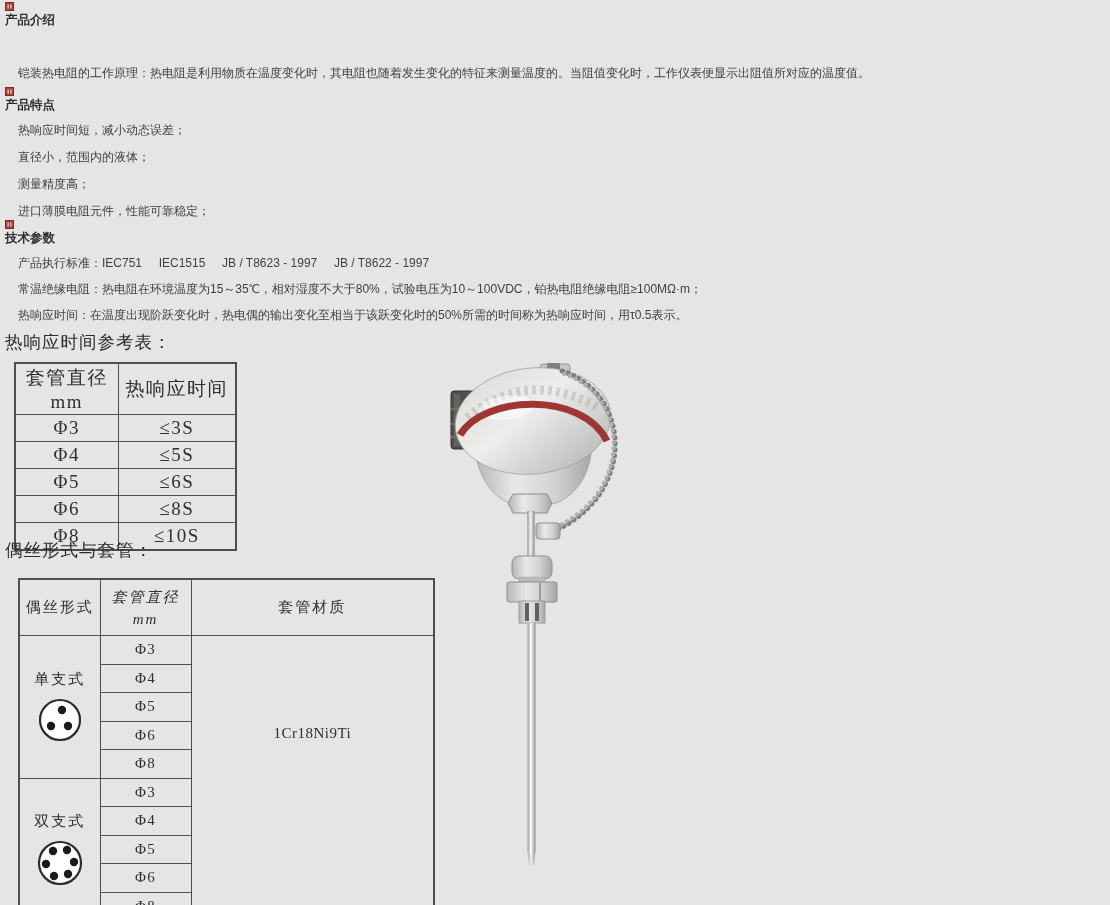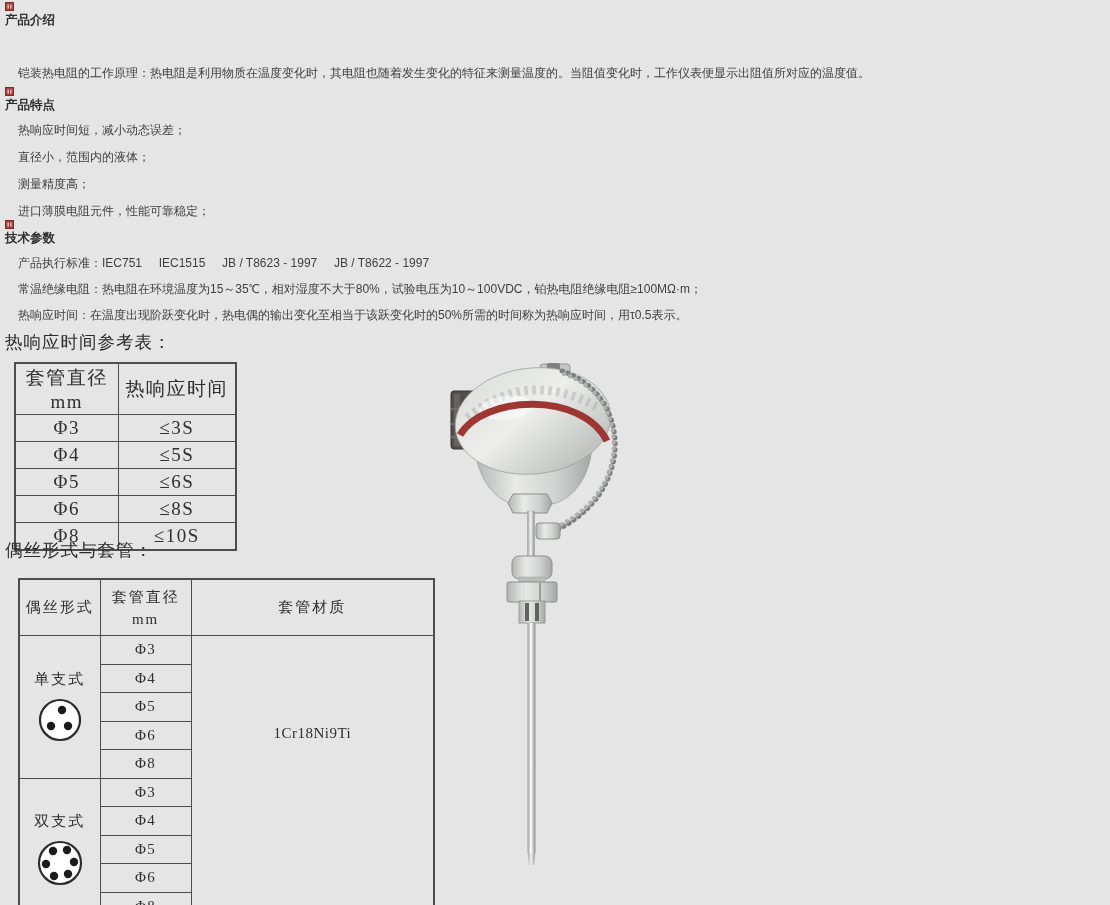--- a/index.html
+++ b/index.html
@@ -15,21 +15,21 @@
   #resp-table{left:14px;top:362px;width:223px;}
   #resp-table th,#resp-table td{font-size:19px;height:24px;letter-spacing:1.5px;margin-top:20px;}
   #resp-table .c1{width:104px;}
   #resp-table .c2{width:119px;}
   #sleeve-table{left:18px;top:578px;width:417px;}
   #sleeve-table th{font-size:15px;letter-spacing:2px;}
   #sleeve-table td{font-size:15px;letter-spacing:1.5px;}
   #sleeve-table .hrow th{height:53px;}
   #sleeve-table .drow td{height:25.5px;}
   #sleeve-table .colA{width:79px;margin-top:28px;}
-  #sleeve-table .colB{width:91px;}
+  #sleeve-table .colB{width:91px;font-style:italic;}
   #sleeve-table .colC{width:247px;}
   .form-cell .form-label{display:block;font-size:15px;letter-spacing:2px;margin-bottom:8px;}
   .form-cell svg{display:block;margin:0 auto;}
   .material-span{display:inline-block;transform:translateY(-45px);letter-spacing:0.5px;}
   .hdr2{display:block;line-height:22px;}
   .product-photo{position:absolute;left:440px;top:363px;width:205px;height:505px;}
 </style>
 </head>
 <body>
 

